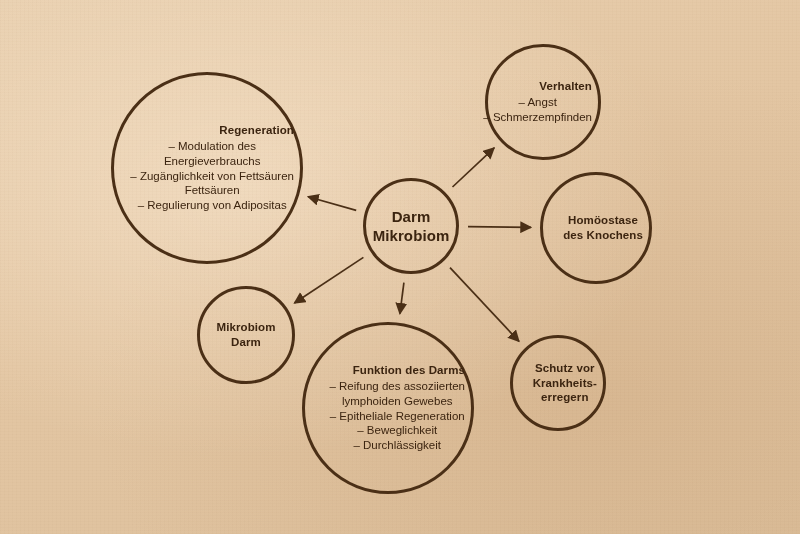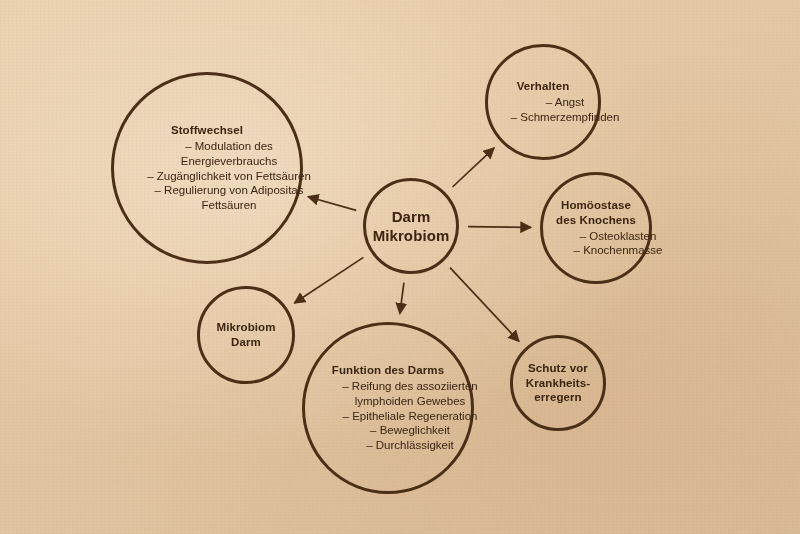--- a/index.html
+++ b/index.html
@@ -59,21 +59,21 @@
   }
   .node .lines {
     margin-top: 1px;
     padding-left: 44px;
   }
   .node .lines div {
     white-space: nowrap;
   }
   .n-center { font-size: 15px; }
   .n-center .title { font-weight: bold; }
-  .n-std { font-size: 11.5px; }
+  .n-std { font-size: 11.5px; align-items: flex-end; }
   .n-std .title { font-size: 11.5px; }
 </style>
 </head>
 <body>
 
 <div id="stage">
 
   <svg id="edges" viewBox="0 0 800 534">
     <defs>
       <marker id="arrow" viewBox="0 0 10 10" refX="9" refY="5" markerWidth="7" markerHeight="7" orient="auto-start-reverse">
@@ -88,46 +88,42 @@
         <line x1="403.9" y1="282.6" x2="399.9" y2="313.7" marker-end="url(#arrow)"></line>
         <line x1="363.4" y1="257.4" x2="294.4" y2="303.0" marker-end="url(#arrow)"></line>
       </g>
   </svg>
 
   <div class="node n-center" style="left:363px; top:178px; width:96px; height:96px;">
     <div class="title">Darm Mikrobiom</div>
   </div>
 
   <div class="node n-std" style="left:111px; top:72px; width:192px; height:192px;">
-    <div class="title">Stoffwechsel</div>
+    <div class="title">Regeneration</div>
     <div class="lines">
         <div>– Modulation des</div>
         <div>Energieverbrauchs</div>
         <div>– Zugänglichkeit von Fettsäuren</div>
+        <div>Fettsäuren</div>
         <div>– Regulierung von Adipositas</div>
-        <div>Fettsäuren</div>
       </div>
   </div>
 
   <div class="node n-std" style="left:485px; top:44px; width:116px; height:116px;">
     <div class="title">Verhalten</div>
     <div class="lines">
         <div>– Angst</div>
         <div>– Schmerzempfinden</div>
       </div>
   </div>
 
   <div class="node n-std" style="left:540px; top:172px; width:112px; height:112px;">
     <div class="title">
         <div>Homöostase</div>
         <div>des Knochens</div>
-      </div>
-    <div class="lines">
-        <div>– Osteoklasten</div>
-        <div>– Knochenmasse</div>
       </div>
   </div>
 
   <div class="node n-std" style="left:510px; top:335px; width:96px; height:96px;">
     <div class="title">
         <div>Schutz vor</div>
         <div>Krankheits-</div>
         <div>erregern</div>
       </div>
   </div>

